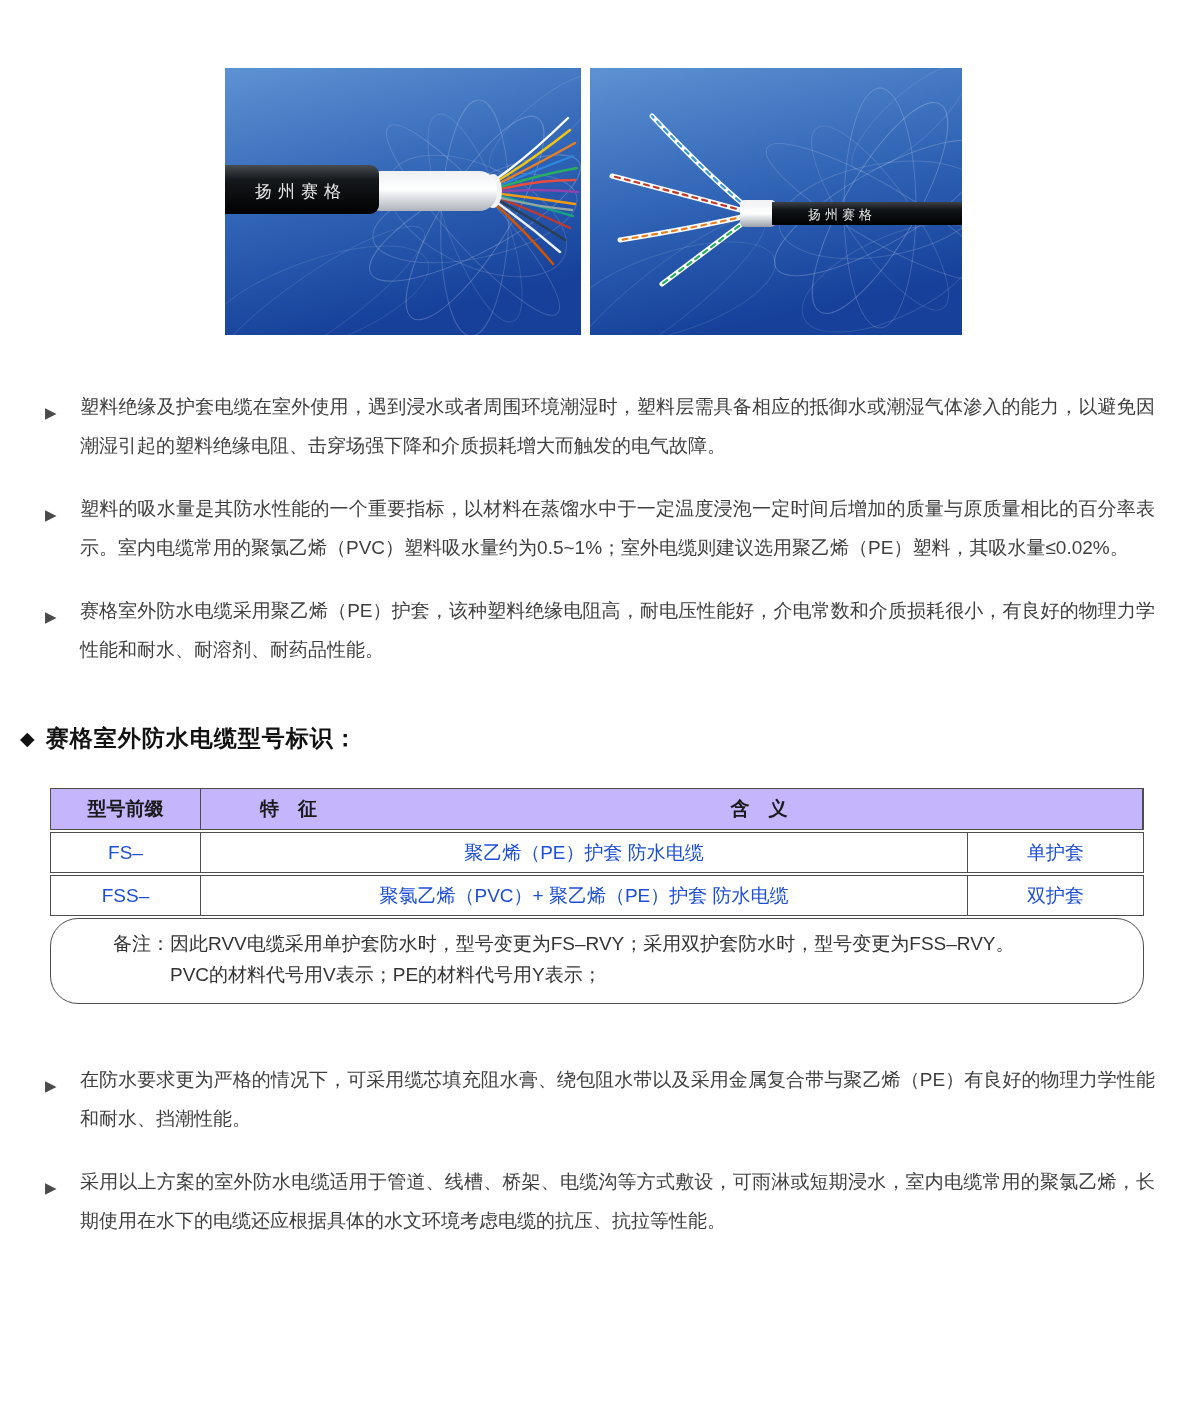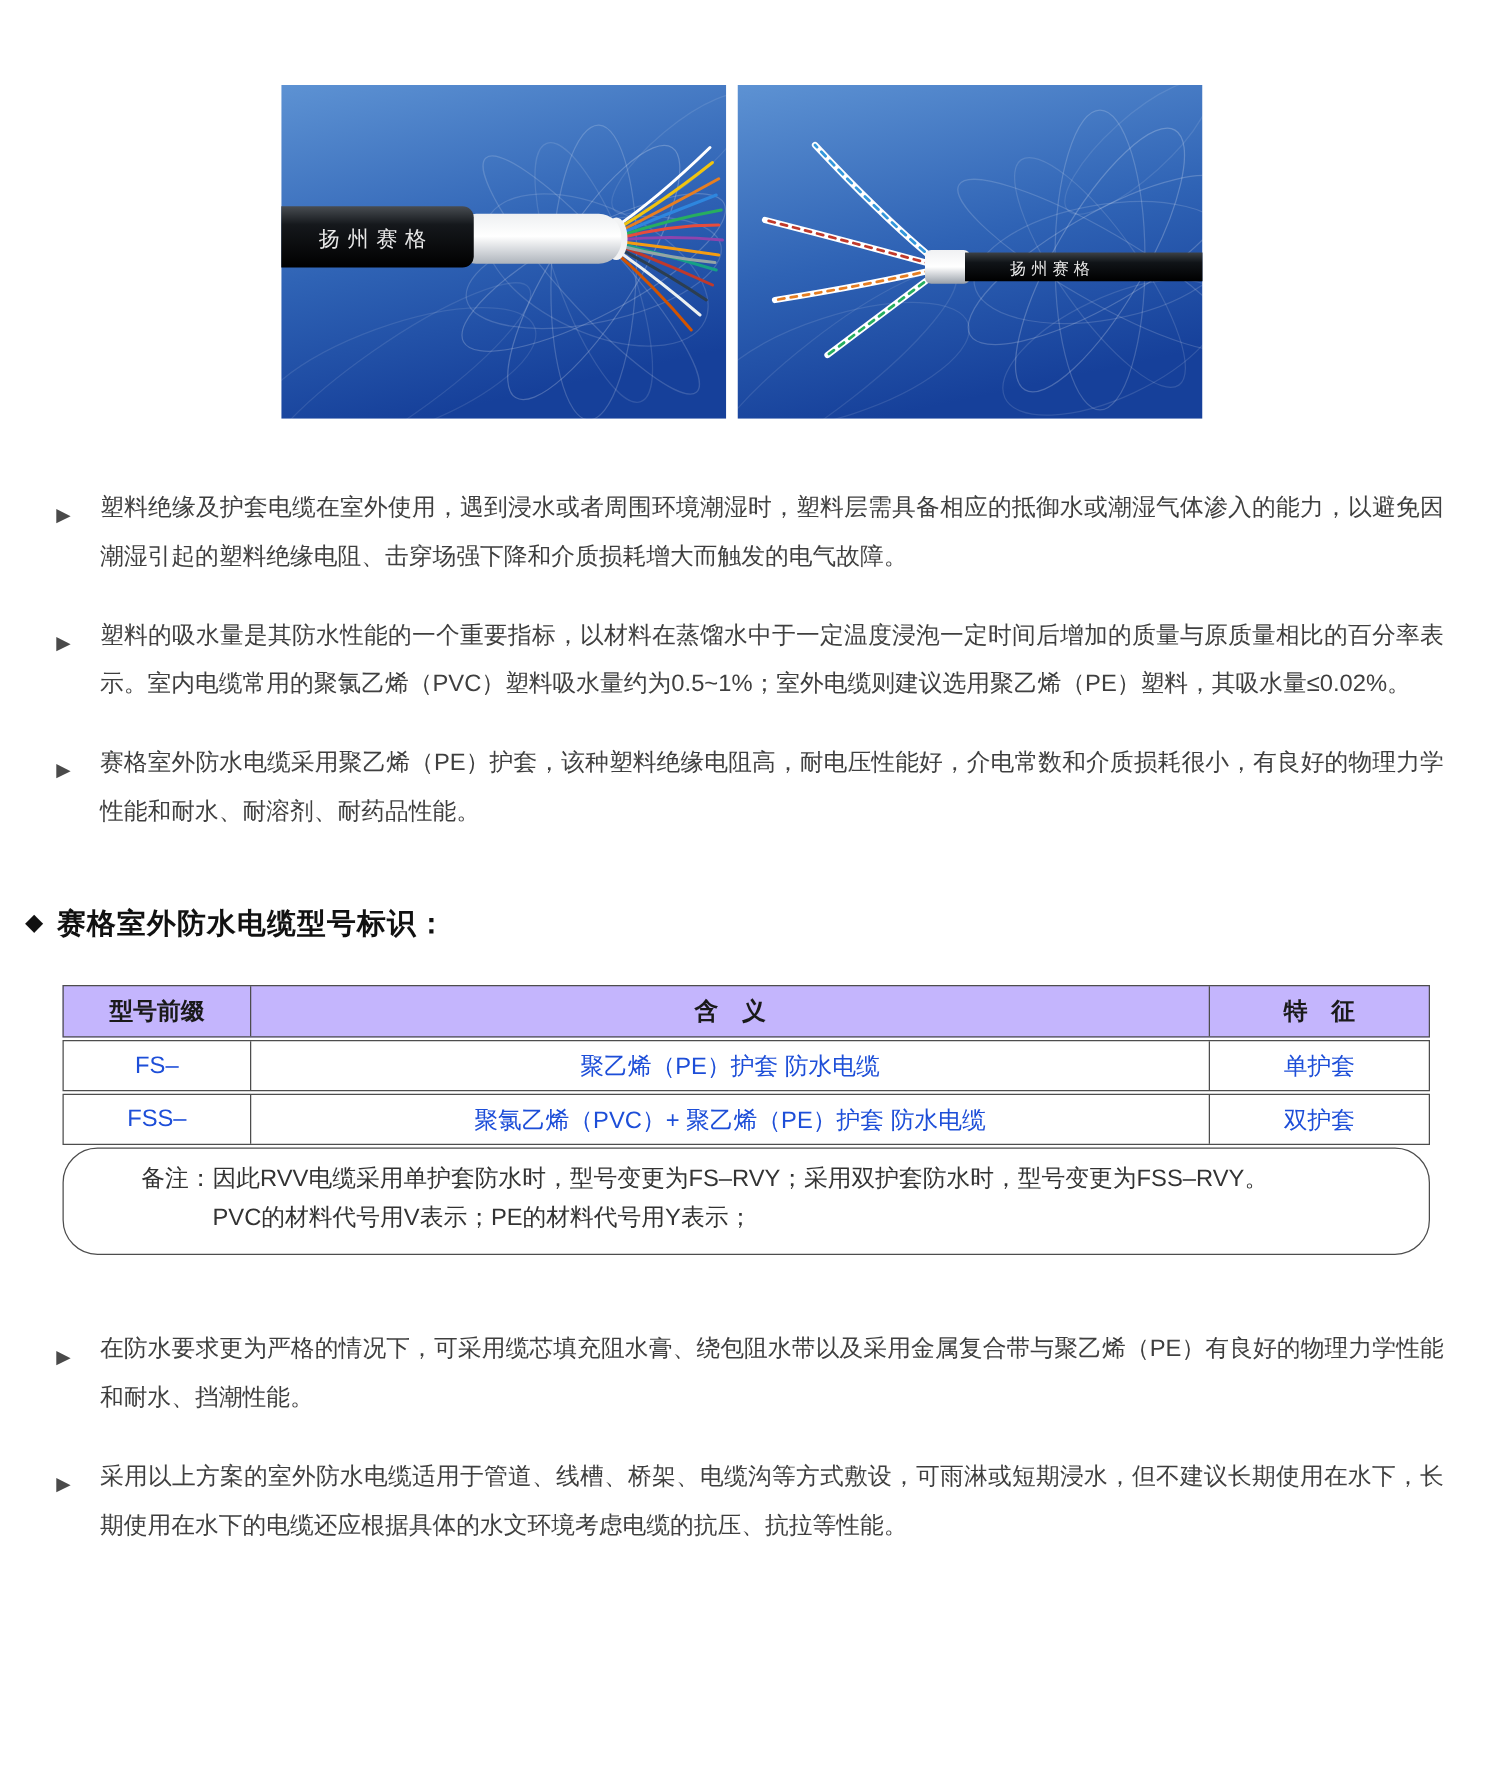--- a/index.html
+++ b/index.html
@@ -166,22 +166,22 @@
   </div>
 
   <div class="sec-heading">
     <span class="diamond">◆</span>
     <span class="sec-title">赛格室外防水电缆型号标识：</span>
   </div>
 
   <div class="mtable">
     <div class="trow thead">
       <div class="cell c1">型号前缀</div>
+      <div class="cell c3">特　征</div>
       <div class="cell c2">含　义</div>
-      <div class="cell c3">特　征</div>
     </div>
     <div class="trow tdata">
       <div class="cell c1">FS–</div>
       <div class="cell c2">聚乙烯（PE）护套 防水电缆</div>
       <div class="cell c3">单护套</div>
     </div>
     <div class="trow tdata">
       <div class="cell c1">FSS–</div>
       <div class="cell c2">聚氯乙烯（PVC）+ 聚乙烯（PE）护套 防水电缆</div>
       <div class="cell c3">双护套</div>
@@ -197,17 +197,17 @@
     </div>
   </div>
 
   <div class="bullets lower">
     <div class="bullet">
       <span class="tri">▶</span>
       <p class="btext">在防水要求更为严格的情况下，可采用缆芯填充阻水膏、绕包阻水带以及采用金属复合带与聚乙烯（PE）有良好的物理力学性能和耐水、挡潮性能。</p>
     </div>
     <div class="bullet">
       <span class="tri">▶</span>
-      <p class="btext">采用以上方案的室外防水电缆适用于管道、线槽、桥架、电缆沟等方式敷设，可雨淋或短期浸水，但不建议长期使用在水下，长期使用在水下的电缆还应根据具体的水文环境考虑电缆的抗压、抗拉等性能。</p>
+      <p class="btext">采用以上方案的室外防水电缆适用于管道、线槽、桥架、电缆沟等方式敷设，可雨淋或短期浸水，室内电缆常用的聚氯乙烯，长期使用在水下的电缆还应根据具体的水文环境考虑电缆的抗压、抗拉等性能。</p>
     </div>
   </div>
 
 </div>
 
 </body></html>

